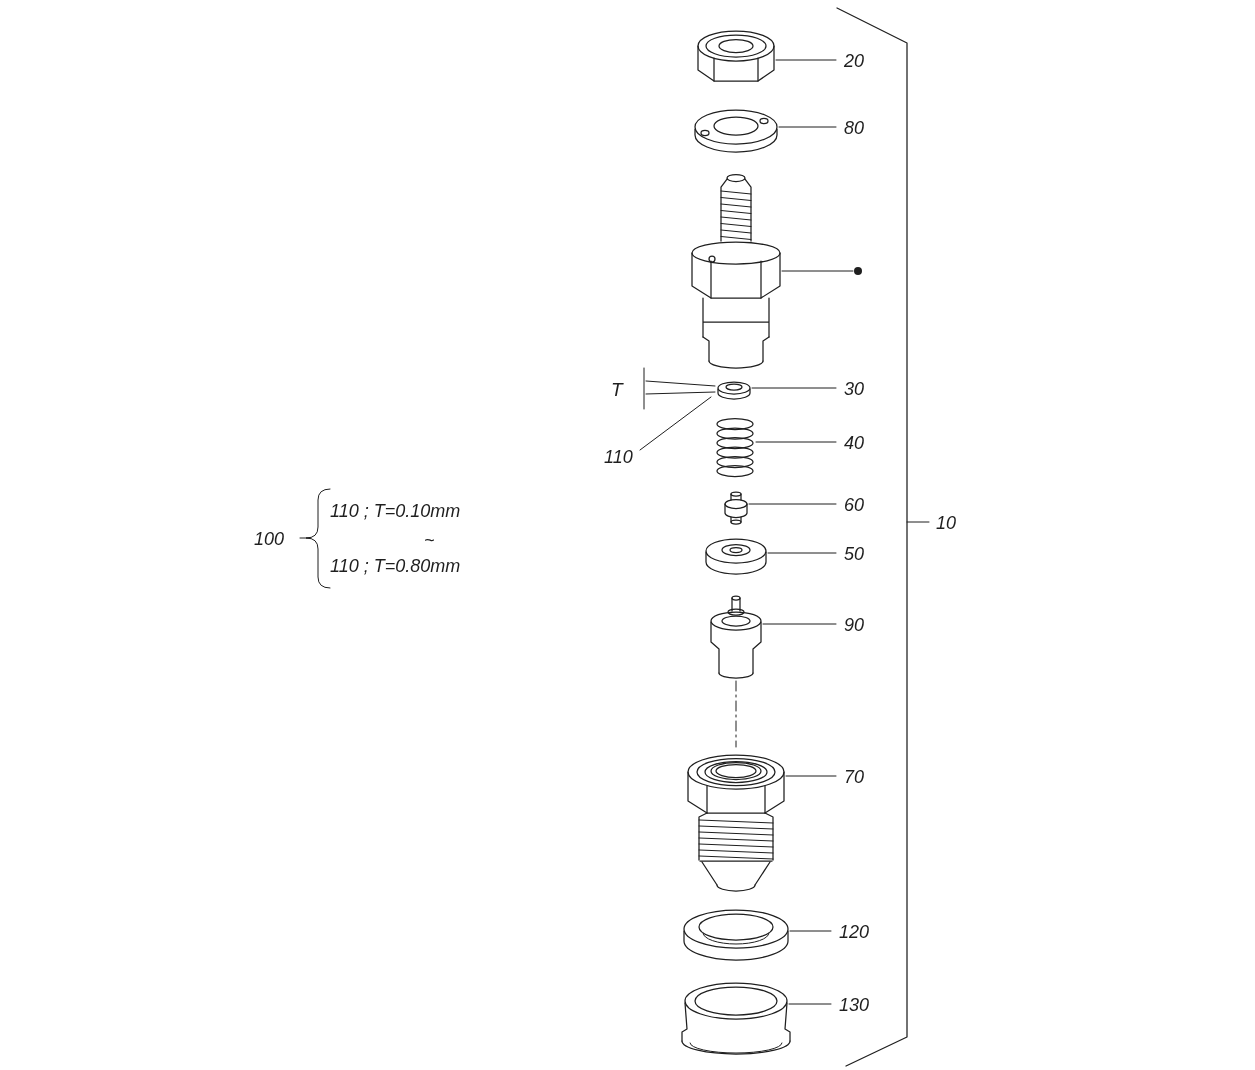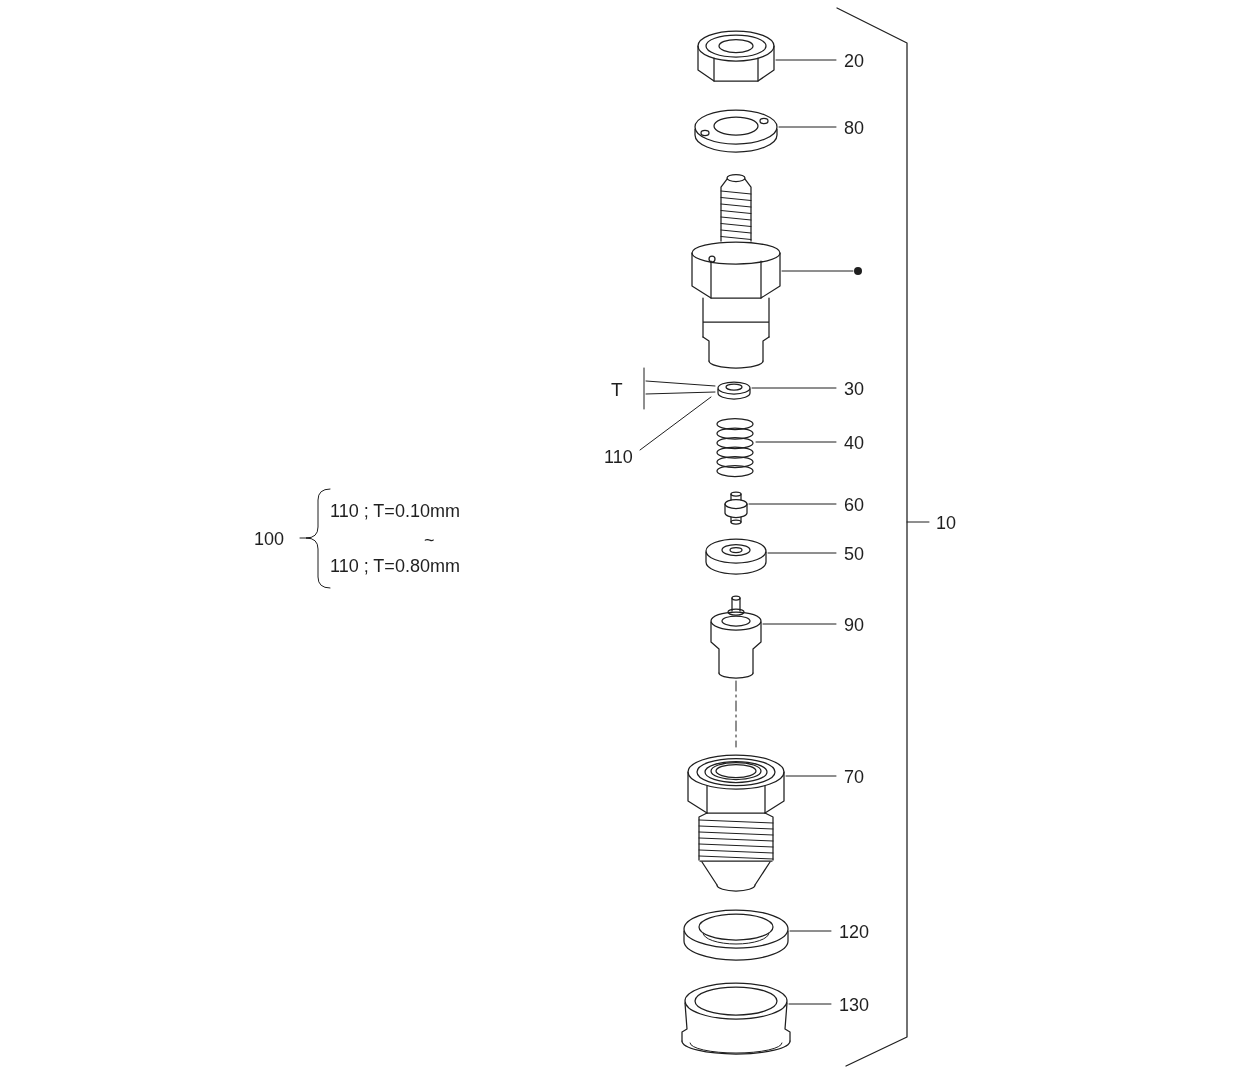--- a/index.html
+++ b/index.html
@@ -1,18 +1,18 @@
 <!DOCTYPE html>
 <html style="--ink: #1f1f1f; --bg: #ffffff;"><head>
 <meta charset="utf-8">
 <style>
   * { margin:0; padding:0; box-sizing:border-box; }
   html, body { background:#ffffff; }
   body { font-family:"Liberation Sans", sans-serif; }
-  .canvas { position:relative; width:1255px; height:1070px; background:var(--bg,#fff); overflow:hidden; }
+  .canvas { position:relative; width:1255px; height:1070px; background:var(--bg,#fff); overflow:hidden;font-style:italic; }
   svg { display:block; width:1255px; height:1070px; }
   .draw line, .draw path, .draw ellipse, .draw circle, .draw polyline {
     stroke:var(--ink,#222); fill:none; stroke-width:1.25; stroke-linecap:round; stroke-linejoin:round;
   }
   .draw .thin { stroke-width:1; }
   .draw .dot { fill:var(--ink,#222); stroke:none; }
   text.lbl { font-family:"Liberation Sans", sans-serif; font-size:18px; fill:var(--ink,#111); stroke:none; }
   text.sym { font-size:19px; }
 </style>
 </head>

